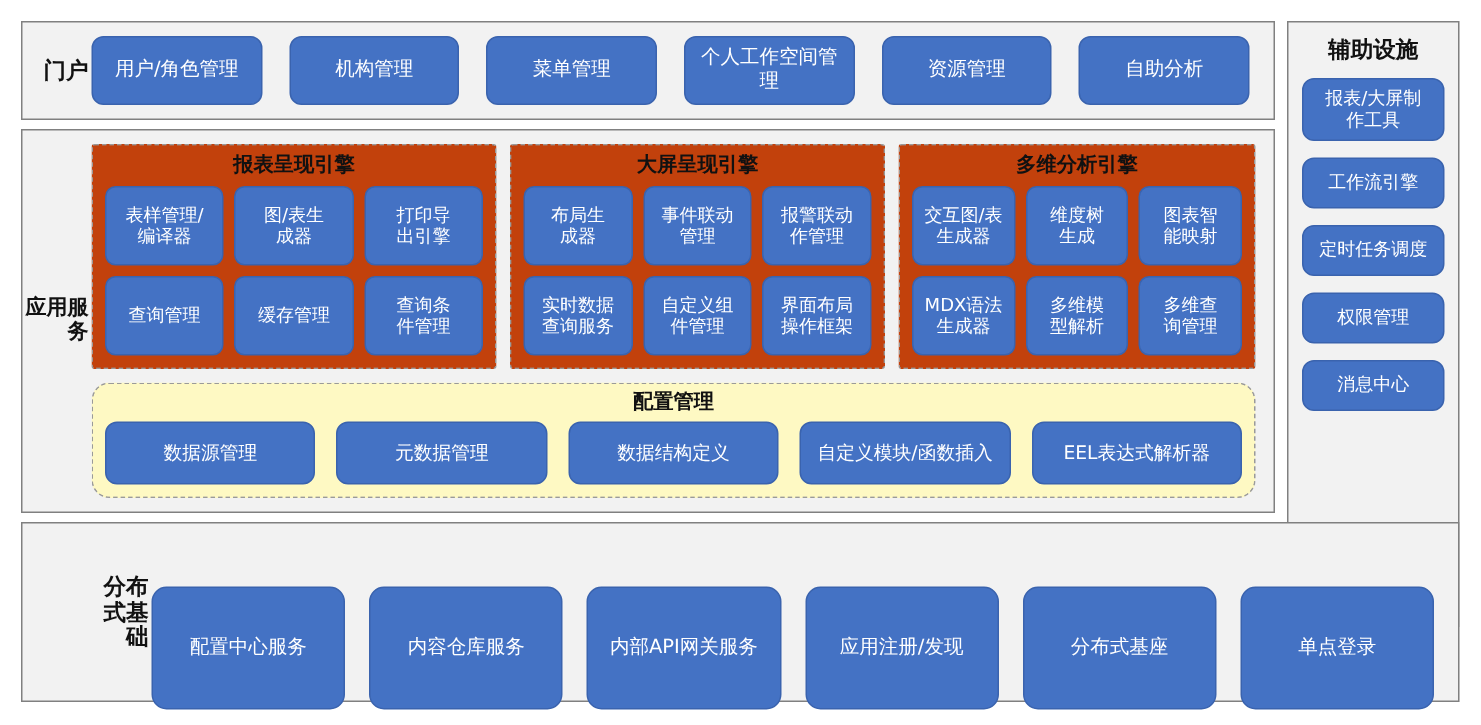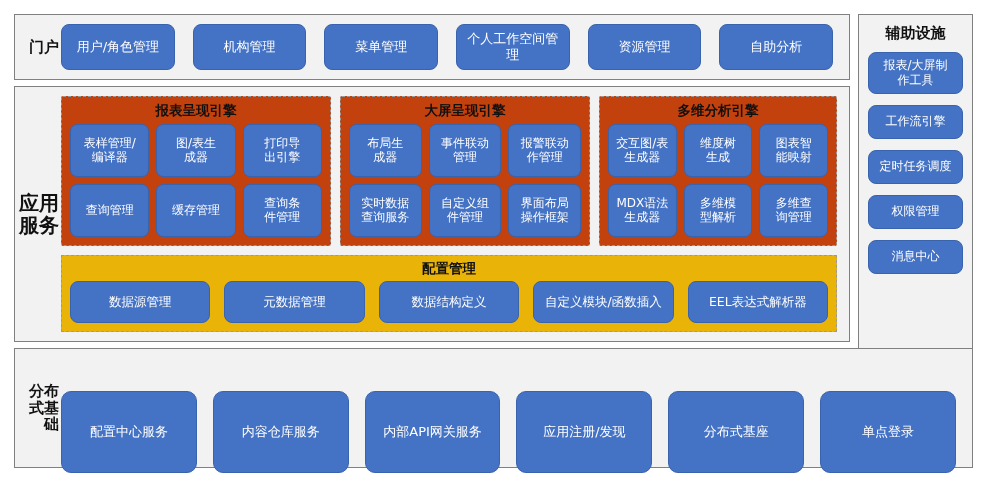--- a/index.html
+++ b/index.html
@@ -24,40 +24,40 @@
   .panel {
     position: absolute;
     background: #F2F2F2;
     border: 1px solid #808080;
     box-sizing: border-box;
     display: flex;
     align-items: center;
   }
   #portal-panel   { left: 14px;  top: 14px;  width: 836px; height: 66px; }
   #app-panel      { left: 14px;  top: 86px;  width: 836px; height: 256px; }
-  #infra-panel    { left: 14px;  top: 348px; width: 959px; height: 120px; }
+  #infra-panel    { left: 14px;  top: 348px; width: 959px; height: 120px; padding-left: 40px; }
   #aux-panel      { left: 858px; top: 14px;  width: 115px; height: 404px;
                     display: block; }
 
   
   .vlabel {
     flex: 0 0 auto;
     width: 46px;
     font-size: 15px;
     font-weight: bold;
     color: #111111;
     text-align: right;
     line-height: 1.12;
     letter-spacing: 0px;
     word-break: break-all;
     padding: 0 2px;
     box-sizing: border-box;
   }
   #portal-panel .vlabel { width: 46px; font-size: 15px; }
-  #app-panel .vlabel    { width: 46px; font-size: 20px; }
+  #app-panel .vlabel    { width: 46px; font-size: 14px; }
   #infra-panel .vlabel  { width: 46px; font-size: 15px; }
 
   
   .btn {
     background: #4472C4;
     color: #ffffff;
     border: 1px solid #3A63AE;
     border-radius: 7px;
     box-sizing: border-box;
     display: flex;
@@ -129,23 +129,23 @@
     gap: 7px;
   }
   .engine-grid .btn {
     font-size: 12px;
     border-radius: 7px;
   }
 
   
   #config-box {
     flex: 1 1 auto;
-    background: #eab308;
+    background: #fef9c3;
     border: 1px dashed #9A9A9A;
-    border-radius: 0;
+    border-radius: 12px;
     box-sizing: border-box;
     padding: 5px 8px 8px 8px;
     display: flex;
     flex-direction: column;
   }
   #config-title {
     text-align: center;
     font-size: 13.5px;
     font-weight: bold;
     color: #111111;

